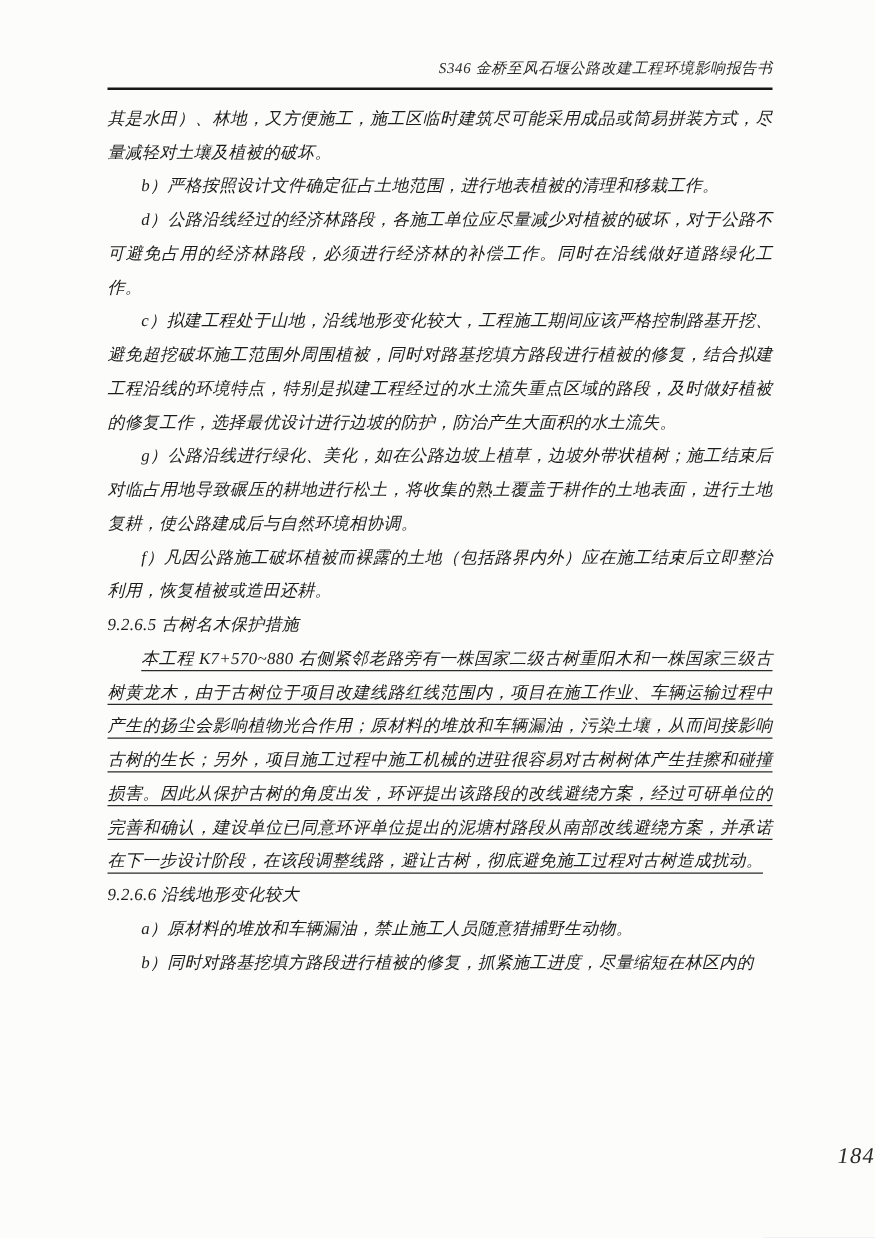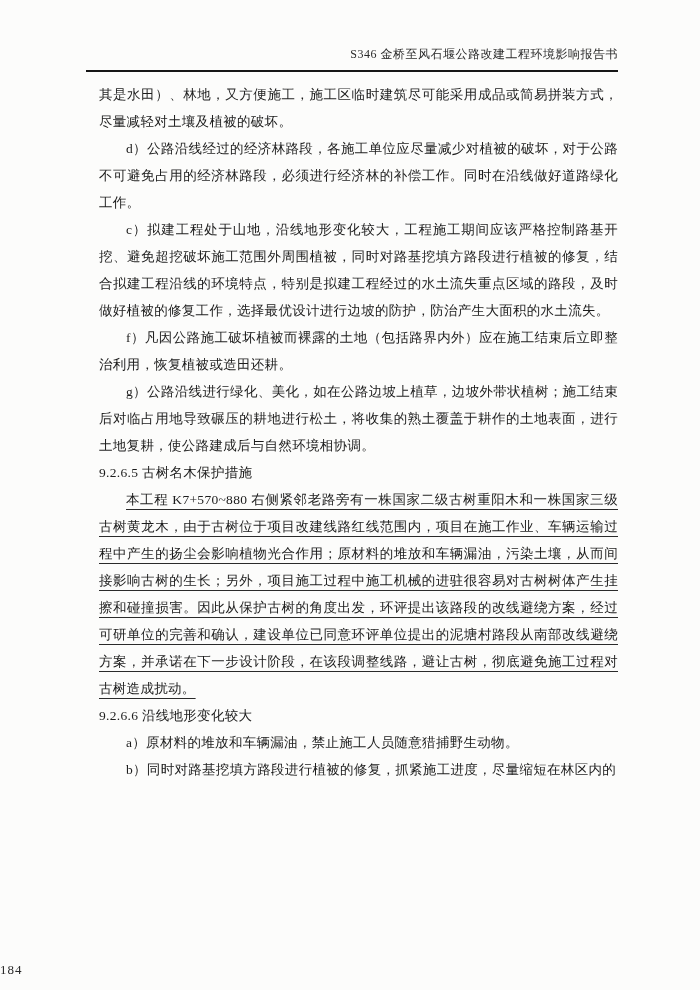--- a/index.html
+++ b/index.html
@@ -11,36 +11,36 @@
     position: relative;
     width: 700px;
     height: 990px;
     margin: 0 auto;
     background: #fcfcfb;
     color: #1c1c1c;
     font-family: "Liberation Serif", "DejaVu Serif", serif;
     box-sizing: border-box;
     padding: 46px 82px 0 86px;
     overflow: hidden;
+    font-style: italic;
   }
   .header {
     text-align: right;
     font-size: 12px;
     letter-spacing: 0.5px;
     padding-bottom: 7px;
     border-bottom: 2px solid #161616;
     color: #2a2a2a;
   }
   .doc-body {
     margin-top: 9px;
     font-size: 13.5px;
     line-height: 27px;
     text-align: justify;
     letter-spacing: 0.3px;
-    margin-left: 13px;
   }
   .doc-body p {
     margin: 0;
     padding: 0;
   }
   .ind {
     text-indent: 2em;
   }
   .heading {
     text-indent: 0;
@@ -48,42 +48,43 @@
   .underlined {
     text-decoration: underline;
     text-underline-offset: 5px;
     text-decoration-thickness: 1px;
     text-decoration-color: #2a2a2a;
   }
   .footer {
     position: absolute;
     left: 0;
     right: 0;
-    top: 962px;
-    text-align: left;
-    font-size: 13px;
+    top: 914px;
+    text-align: right;
+    font-size: 18px;
     letter-spacing: 1px;
     color: #2a2a2a;
   }
 </style>
 </head>
 <body>
 
 <div class="page">
 
   <div class="header">
     <span>S346 金桥至风石堰公路改建工程环境影响报告书</span>
   </div>
 
   <div class="doc-body">
     <p class="cont">其是水田）、林地，又方便施工，施工区临时建筑尽可能采用成品或简易拼装方式，尽量减轻对土壤及植被的破坏。</p>
+    <p class="ind">b）严格按照设计文件确定征占土地范围，进行地表植被的清理和移栽工作。</p>
     <p class="ind">d）公路沿线经过的经济林路段，各施工单位应尽量减少对植被的破坏，对于公路不可避免占用的经济林路段，必须进行经济林的补偿工作。同时在沿线做好道路绿化工作。</p>
     <p class="ind">c）拟建工程处于山地，沿线地形变化较大，工程施工期间应该严格控制路基开挖、避免超挖破坏施工范围外周围植被，同时对路基挖填方路段进行植被的修复，结合拟建工程沿线的环境特点，特别是拟建工程经过的水土流失重点区域的路段，及时做好植被的修复工作，选择最优设计进行边坡的防护，防治产生大面积的水土流失。</p>
+    <p class="ind">g）公路沿线进行绿化、美化，如在公路边坡上植草，边坡外带状植树；施工结束后对临占用地导致碾压的耕地进行松土，将收集的熟土覆盖于耕作的土地表面，进行土地复耕，使公路建成后与自然环境相协调。</p>
     <p class="ind">f）凡因公路施工破坏植被而裸露的土地（包括路界内外）应在施工结束后立即整治利用，恢复植被或造田还耕。</p>
-    <p class="ind">g）公路沿线进行绿化、美化，如在公路边坡上植草，边坡外带状植树；施工结束后对临占用地导致碾压的耕地进行松土，将收集的熟土覆盖于耕作的土地表面，进行土地复耕，使公路建成后与自然环境相协调。</p>
     <p class="heading">9.2.6.5  古树名木保护措施</p>
     <p class="ind underlined">本工程 K7+570~880 右侧紧邻老路旁有一株国家二级古树重阳木和一株国家三级古树黄龙木，由于古树位于项目改建线路红线范围内，项目在施工作业、车辆运输过程中产生的扬尘会影响植物光合作用；原材料的堆放和车辆漏油，污染土壤，从而间接影响古树的生长；另外，项目施工过程中施工机械的进驻很容易对古树树体产生挂擦和碰撞损害。因此从保护古树的角度出发，环评提出该路段的改线避绕方案，经过可研单位的完善和确认，建设单位已同意环评单位提出的泥塘村路段从南部改线避绕方案，并承诺在下一步设计阶段，在该段调整线路，避让古树，彻底避免施工过程对古树造成扰动。</p>
     <p class="heading">9.2.6.6  沿线地形变化较大</p>
     <p class="ind">a）原材料的堆放和车辆漏油，禁止施工人员随意猎捕野生动物。</p>
     <p class="ind">b）同时对路基挖填方路段进行植被的修复，抓紧施工进度，尽量缩短在林区内的</p>
   </div>
 
   <div class="footer">
     <span>184</span>
   </div>

